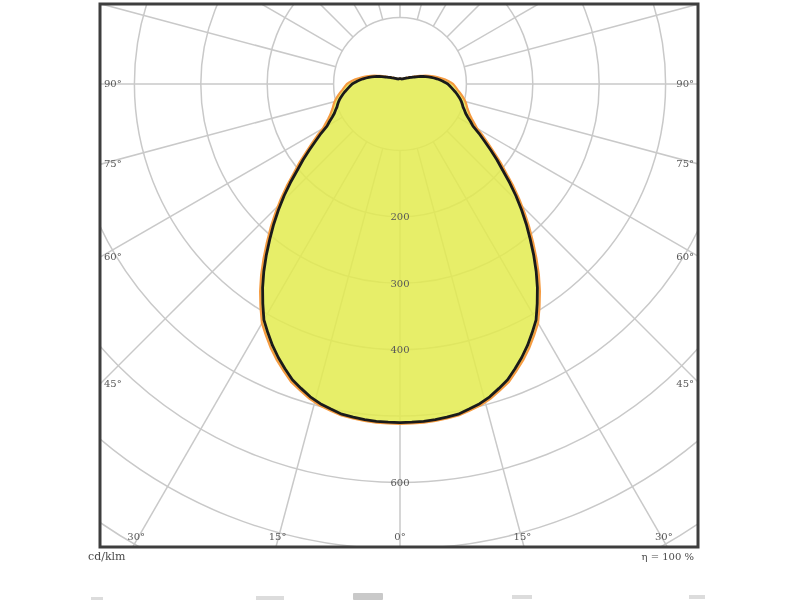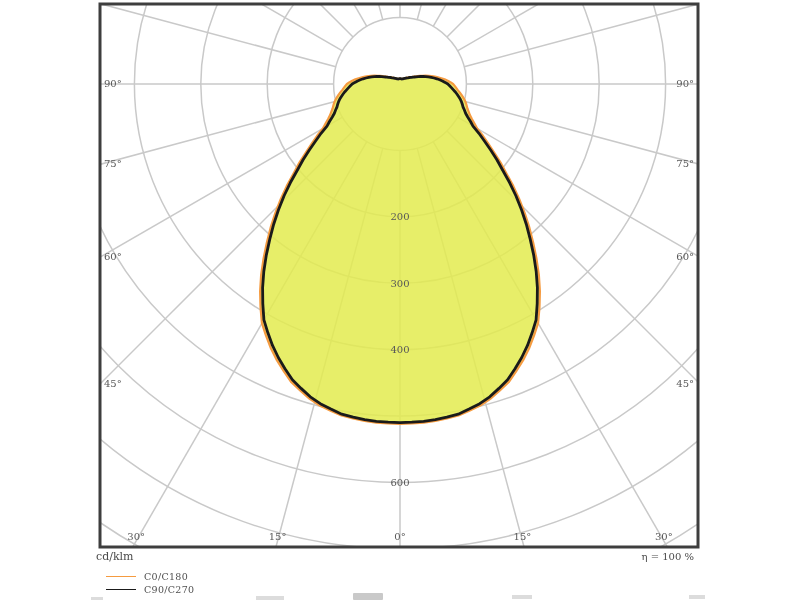--- a/index.html
+++ b/index.html
@@ -1,19 +1,19 @@
 <!DOCTYPE html>
 <html><head>
 <meta charset="utf-8">
 <style>
   html,body{margin:0;padding:0;background:#fff;}
   .stage{position:relative;width:800px;height:600px;background:#fff;overflow:hidden;
          font-family:"DejaVu Serif","Liberation Serif",serif;}
   #chart{position:absolute;left:0;top:0;}
-  .units-label{position:absolute;left:96px;top:550px;font-size:11px;color:#4a4a4a;}
+  .units-label{position:absolute;left:88px;top:550px;font-size:11px;color:#4a4a4a;}
   .eta-label{position:absolute;right:106px;top:551px;font-size:10px;color:#4a4a4a;}
   .legend{position:absolute;left:106px;top:570px;}
   .legend-row{display:flex;align-items:center;height:13px;}
   .legend-swatch{display:inline-block;width:30px;height:0;border-top:1.6px solid #888;margin-right:8px;}
   .legend-text{font-size:9.5px;color:#4f4f4f;letter-spacing:0.3px;}
   .crop-artifact{position:absolute;background:#dcdcdc;}
   .crop-artifact.dark{background:#c9c9c9;border-radius:1px;}
 </style>
 </head>
 <body>
@@ -84,29 +84,19 @@
         <text x="522.4527809410231" y="540" text-anchor="middle">15°</text>
         <text x="400" y="540" text-anchor="middle">0°</text>
       </g>
       <rect x="100" y="4" width="598" height="543" fill="none" stroke="#3e3e3e" stroke-width="3"></rect>
     </svg>
 
   <div class="units-label">cd/klm</div>
 
   <div class="eta-label">η = 100 %</div>
 
-  <div class="legend">
-    <div class="legend-row">
-      <span class="legend-swatch" style="border-top-color: rgb(245, 155, 64);"></span>
-      <span class="legend-text">C0/C180</span>
-    </div>
-    <div class="legend-row">
-      <span class="legend-swatch" style="border-top-color: rgb(26, 26, 26);"></span>
-      <span class="legend-text">C90/C270</span>
-    </div>
-  </div>
 
   <div class="crop-artifact" style="left:91px;top:597px;width:12px;height:3px;"></div>
   <div class="crop-artifact" style="left:256px;top:596px;width:28px;height:4px;"></div>
   <div class="crop-artifact dark" style="left:353px;top:593px;width:30px;height:7px;"></div>
   <div class="crop-artifact" style="left:512px;top:595px;width:20px;height:4px;"></div>
   <div class="crop-artifact" style="left:689px;top:595px;width:16px;height:4px;"></div>
 </div>
 
 </body></html>

